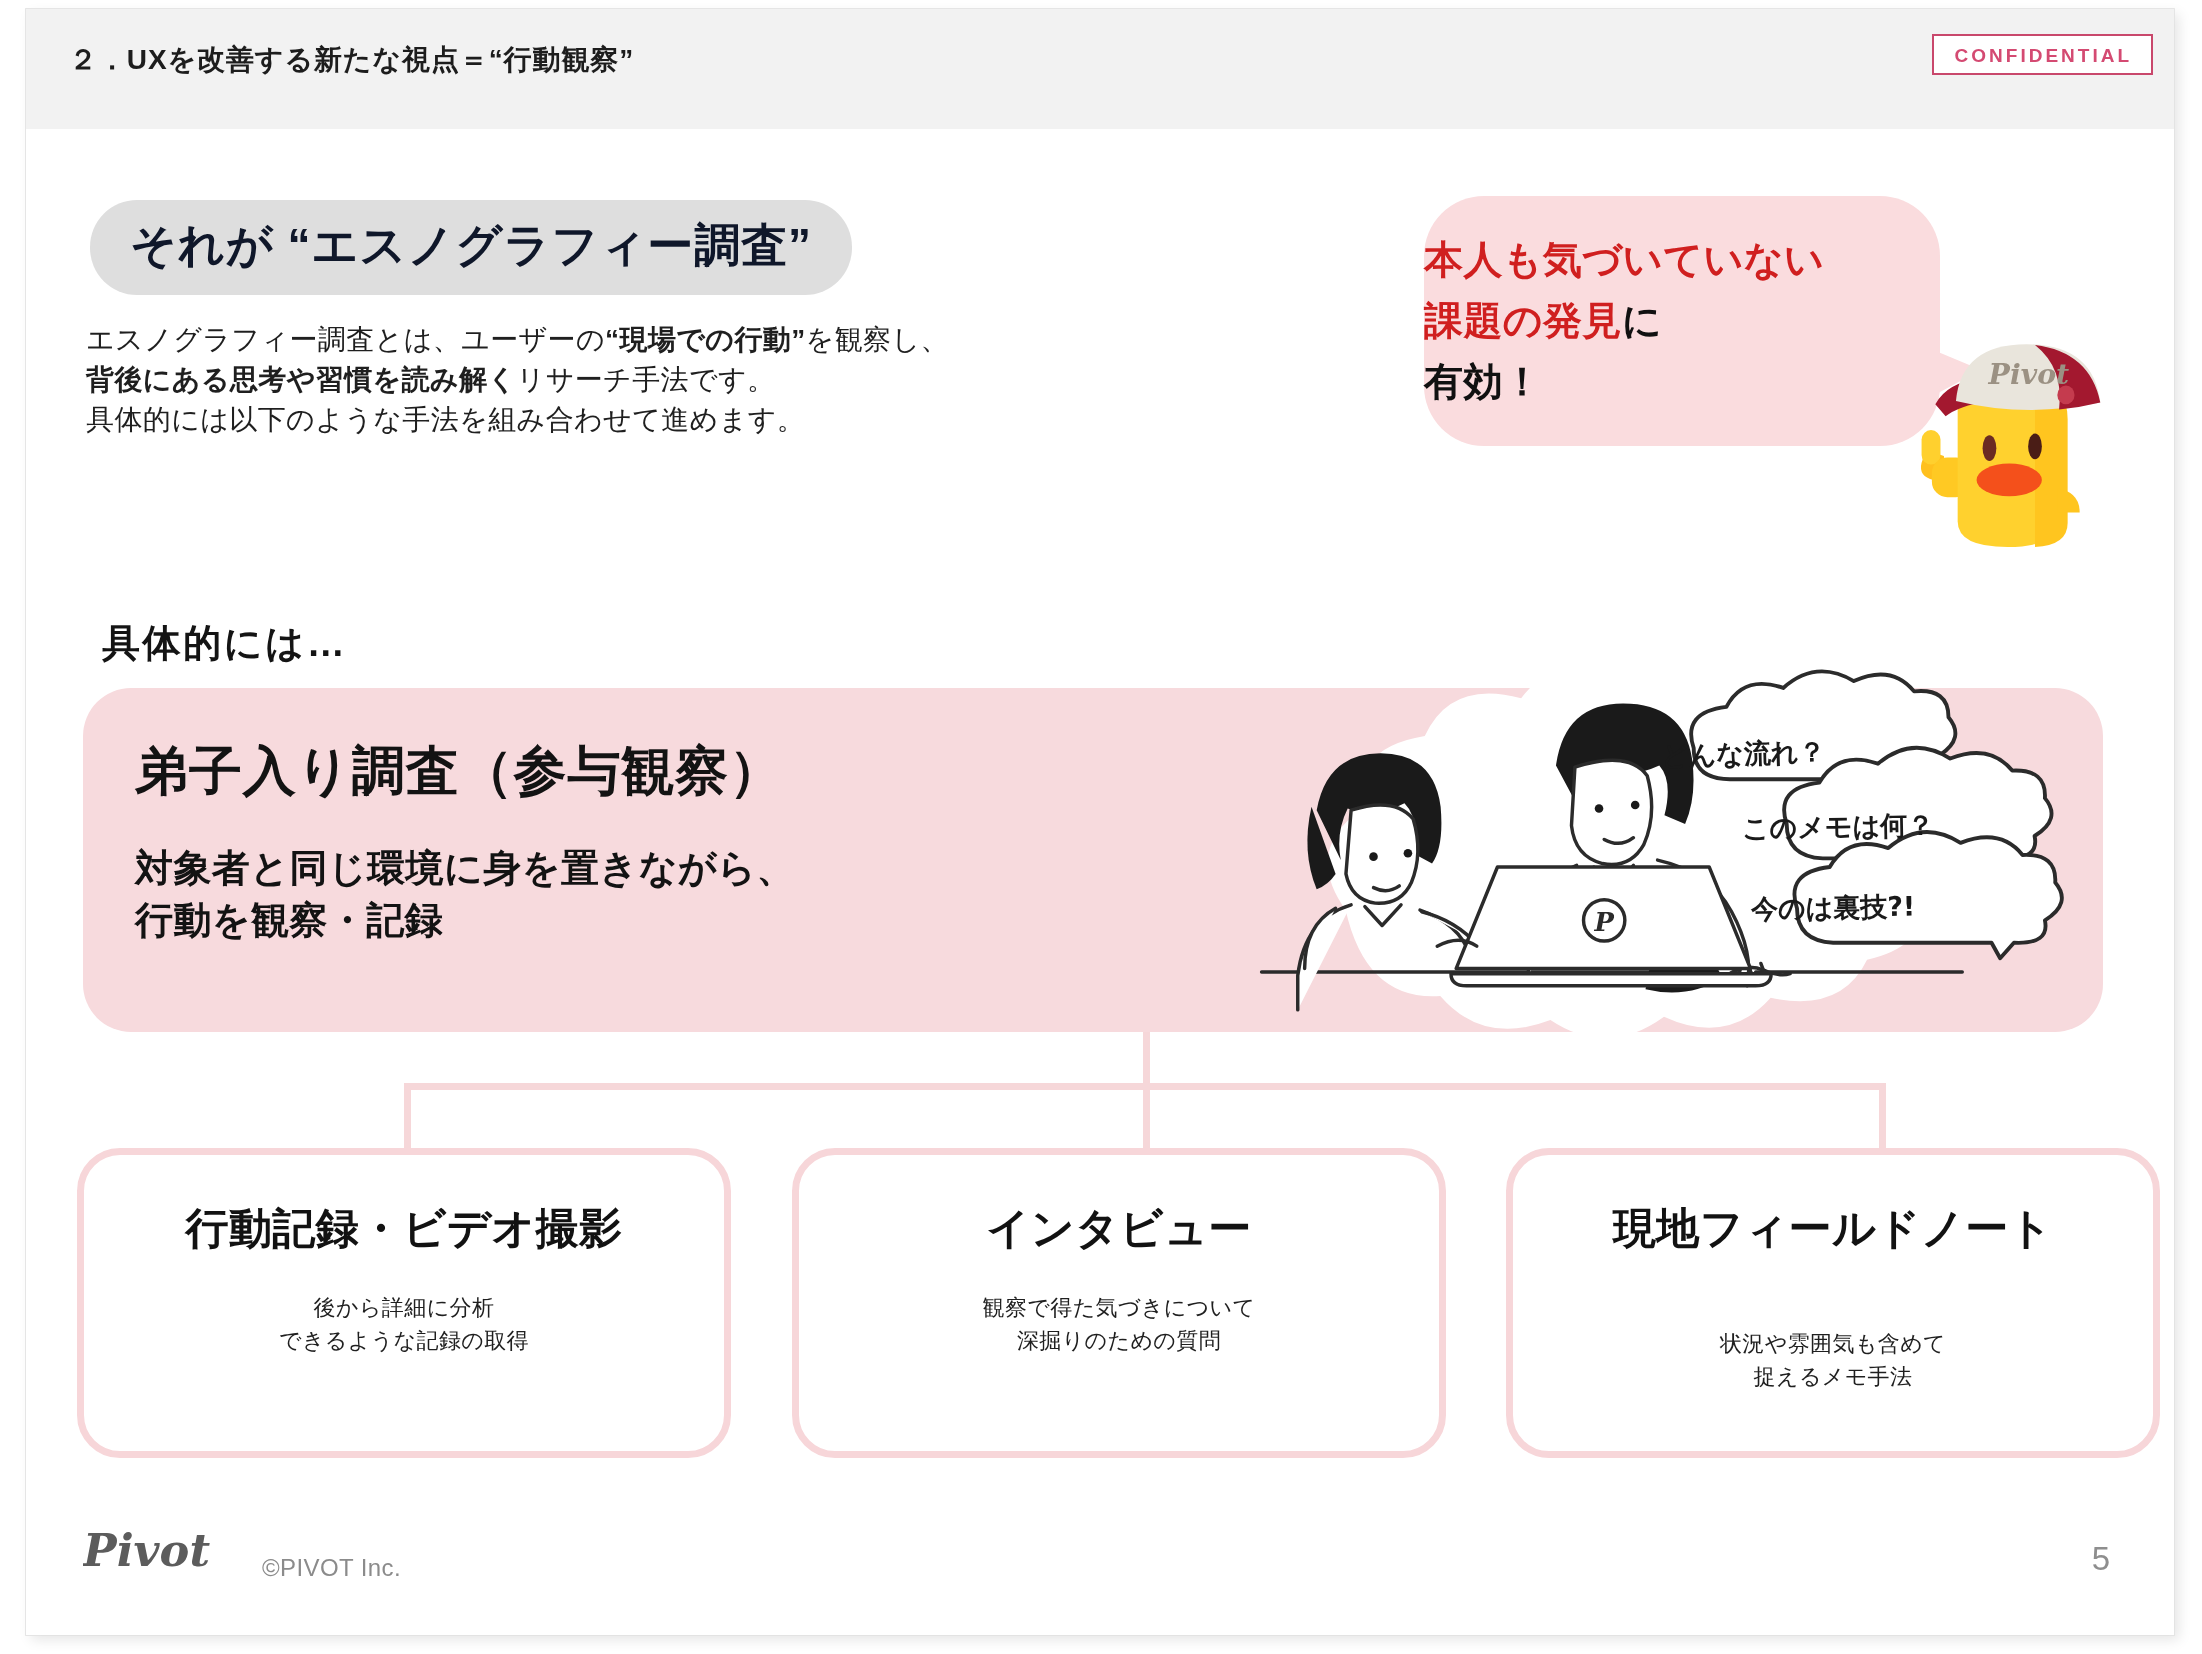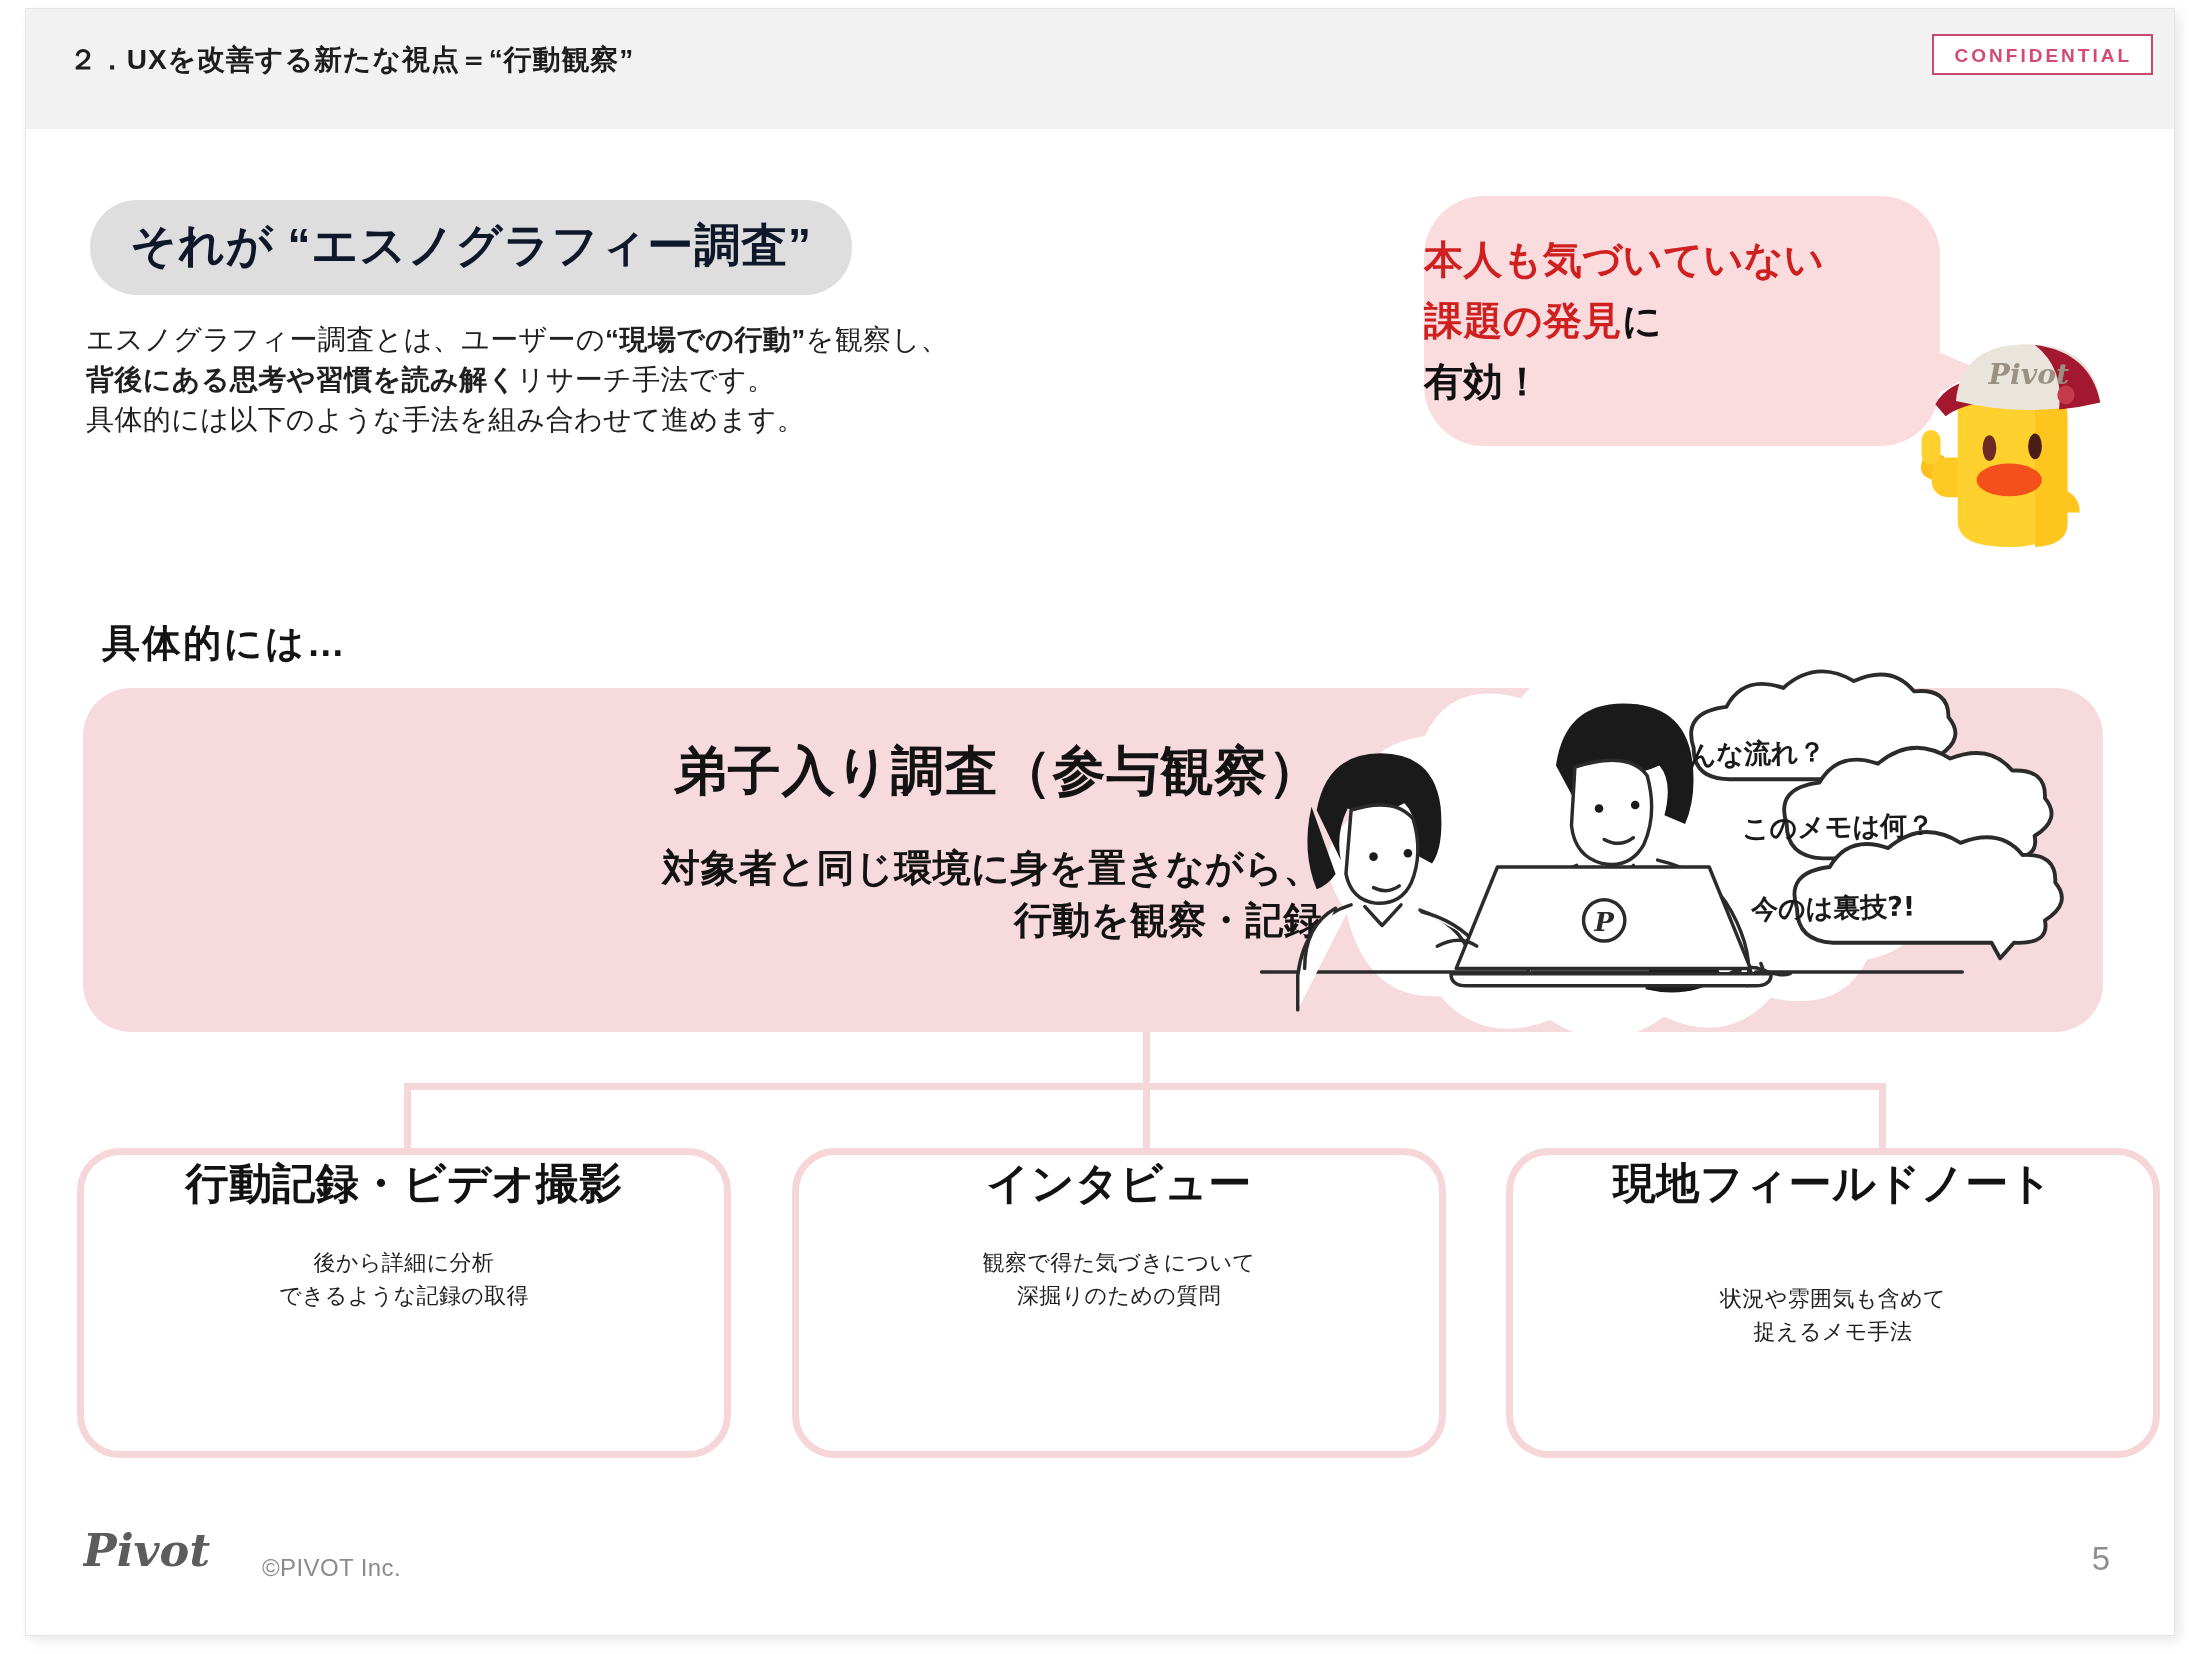--- a/index.html
+++ b/index.html
@@ -159,21 +159,21 @@
     width: 878px;
     height: 370px;
     overflow: hidden;
     pointer-events: none;
   }
   .panel-text {
     position: absolute;
     left: 52px;
     top: 48px;
     width: 1187px;
-    text-align: right;
+    text-align: left;
     color: #131313;
   }
   .panel-title {
     font-size: 53px;
     font-weight: bold;
     letter-spacing: 0.9px;
     white-space: nowrap;
   }
   .panel-sub {
     margin-top: 34px;
@@ -221,20 +221,21 @@
     width: 654px;
     height: 310px;
     background: #ffffff;
     border: 7.7px solid #f7d6d9;
     border-radius: 43px;
     box-sizing: border-box;
     display: flex;
     flex-direction: column;
     align-items: center;
     justify-content: flex-start;
+    padding-top: 45px;
   }
   .card-1 { left: 77px; }
   .card-2 { left: 792px; }
   .card-3 { left: 1506px; gap: 36px; }
   .card-title {
     font-size: 43px;
     font-weight: bold;
     color: #121212;
     letter-spacing: 0.4px;
     white-space: nowrap;

